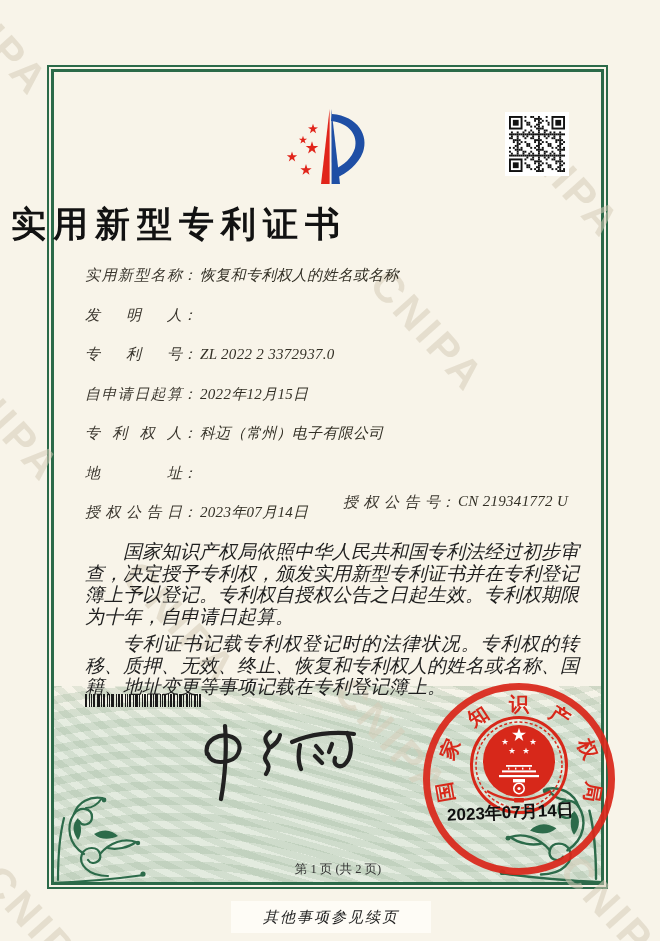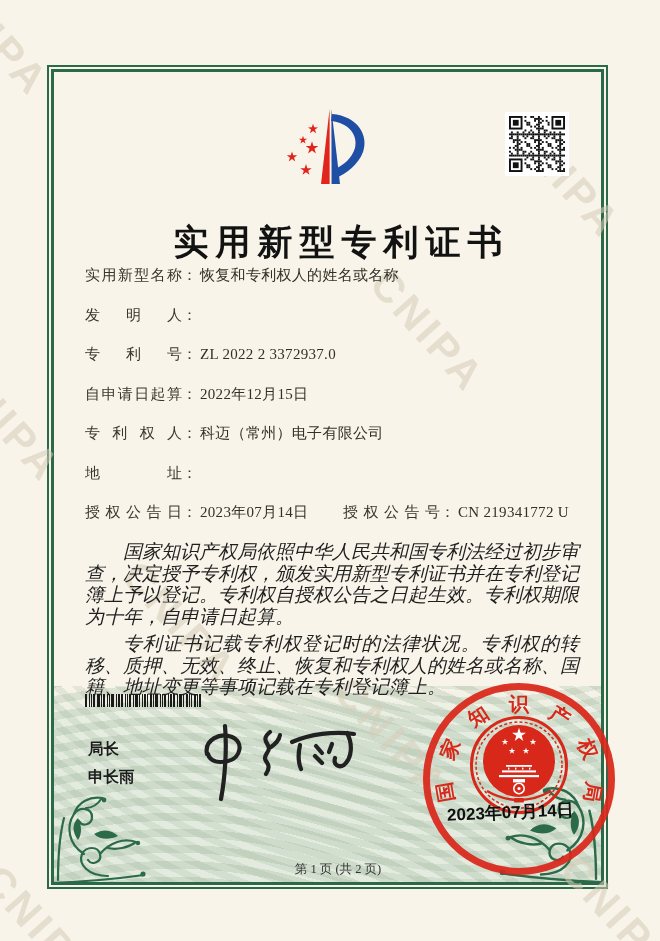--- a/index.html
+++ b/index.html
@@ -24,30 +24,30 @@
       linear-gradient(180deg, rgba(228,236,224,0) 0px, rgba(228,236,224,.9) 36px, #e3ebdf 64px);}
   .fl{position:absolute;z-index:3;}
   .fl-left{left:-1px;bottom:-2px;}
   .fl-right{right:-1px;bottom:-2px;transform:scaleX(-1);}
 
   
   .cert-no{position:absolute;left:85px;top:107px;font-size:15px;z-index:3;}
   .logo{position:absolute;left:272px;top:103px;z-index:3;}
   .qr{position:absolute;left:505px;top:112px;width:64px;height:64px;background:#fff;z-index:3;
       display:flex;align-items:center;justify-content:center;}
-  .title{position:absolute;left:16px;right:0;top:201px;text-align:center;font-size:35px;font-weight:bold;
-         letter-spacing:7px;padding-left:7px;color:#121212;z-index:3;margin-top:18px;}
+  .title{position:absolute;left:4px;right:0;top:201px;text-align:left;font-size:35px;font-weight:bold;
+         letter-spacing:7px;padding-left:7px;color:#121212;z-index:3;}
 
   
   .fields{position:absolute;left:85px;top:256px;right:55px;z-index:3;font-size:15px;color:#3a362e;}
-  .frow{height:39.5px;display:flex;align-items:center;position:relative;}
+  .frow{height:39.5px;display:flex;align-items:center;position:relative;font-style:italic;}
   .lbl{display:inline-block;width:97px;text-align:justify;text-align-last:justify;}
   .colon{margin-right:3px;}
   .val{letter-spacing:.3px;color:#333026;}
-  .grant{position:absolute;left:258px;top:0;height:100%;display:flex;align-items:center;}
+  .grant{position:absolute;left:258px;top:0;height:100%;display:flex;}
 
   
   .paras{position:absolute;left:85px;width:494px;top:541px;z-index:3;font-style:italic;
          font-size:19px;line-height:21.5px;text-align:justify;color:#1f1f1f;}
   .paras p{text-indent:2em;margin:0 0 6px;}
 
   
   .barcode{position:absolute;left:85px;top:694px;width:160px;height:13px;z-index:3;display:flex;}
   .barcode div{background:#1a1a1a;height:100%;}
   .signer{position:absolute;left:88px;top:735px;z-index:3;font-family:"Liberation Sans","DejaVu Sans",sans-serif;
@@ -505,24 +505,20 @@
       <div style="width: 3px; margin-right: 1px;"></div>
       <div style="width: 1px; margin-right: 2px;"></div>
       <div style="width: 2px; margin-right: 1px;"></div>
       <div style="width: 1px; margin-right: 1px;"></div>
       <div style="width: 1px; margin-right: 2px;"></div>
       <div style="width: 2px; margin-right: 1px;"></div>
       <div style="width: 1px; margin-right: 1px;"></div>
       <div style="width: 2px; margin-right: 2px;"></div>
     </div>
 
-  <div class="signer">
-    <div>局长</div>
-    <div>申长雨</div>
-  </div>
 
   <svg class="sig" width="175" height="120" viewBox="0 0 175 120" fill="none" stroke="#212121" stroke-width="4.2" stroke-linecap="round">
     <path d="M15,68 C12,54 28,46 40,51 C52,56 49,72 36,75 C27,77 18,76 16,68"></path>
     <path d="M33,40 C35,62 33,92 29,113"></path>
     <path d="M78,46 C66,56 82,58 75,67 C68,77 82,75 74,88"></path>
     <path d="M88,49 C87,55 83,58 79,61"></path>
     <path d="M100,56 C118,48 142,45 162,48"></path>
     <path d="M108,59 C106,68 106,76 109,83"></path>
     <path d="M155,47 C161,58 160,72 152,79 C147,82 141,79 143,72"></path>
     <path d="M124,60 L130,67"></path>
@@ -558,14 +554,15 @@
       <rect x="44" y="64" width="12" height="3.4" fill="#fff"></rect>
       <circle cx="50" cy="73.5" r="5.2" fill="none" stroke="#fff" stroke-width="1.6"></circle>
       <circle cx="50" cy="73.5" r="1.6" fill="#fff"></circle>
       <path d="M18,76 Q50,94 82,76" stroke="#d7281a" stroke-width="2.5" fill="none"></path>
       <rect x="45" y="83" width="10" height="4.5" rx="1" fill="#d7281a"></rect>
     </svg>
   </div>
   <div class="seal-date">2023年07月14日</div>
 
   <div class="page-num">第 1 页 (共 2 页)</div>
+  <div class="foot-note">其他事项参见续页</div>
 
 </div>
 
 </body></html>

